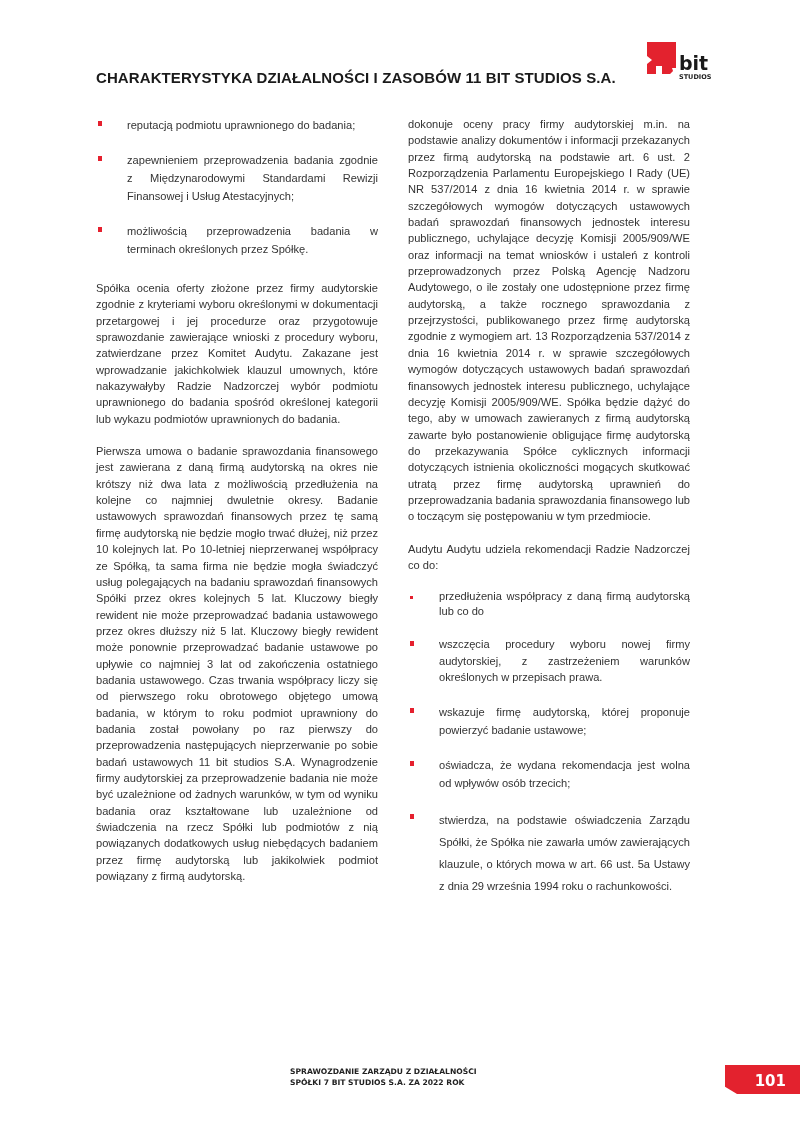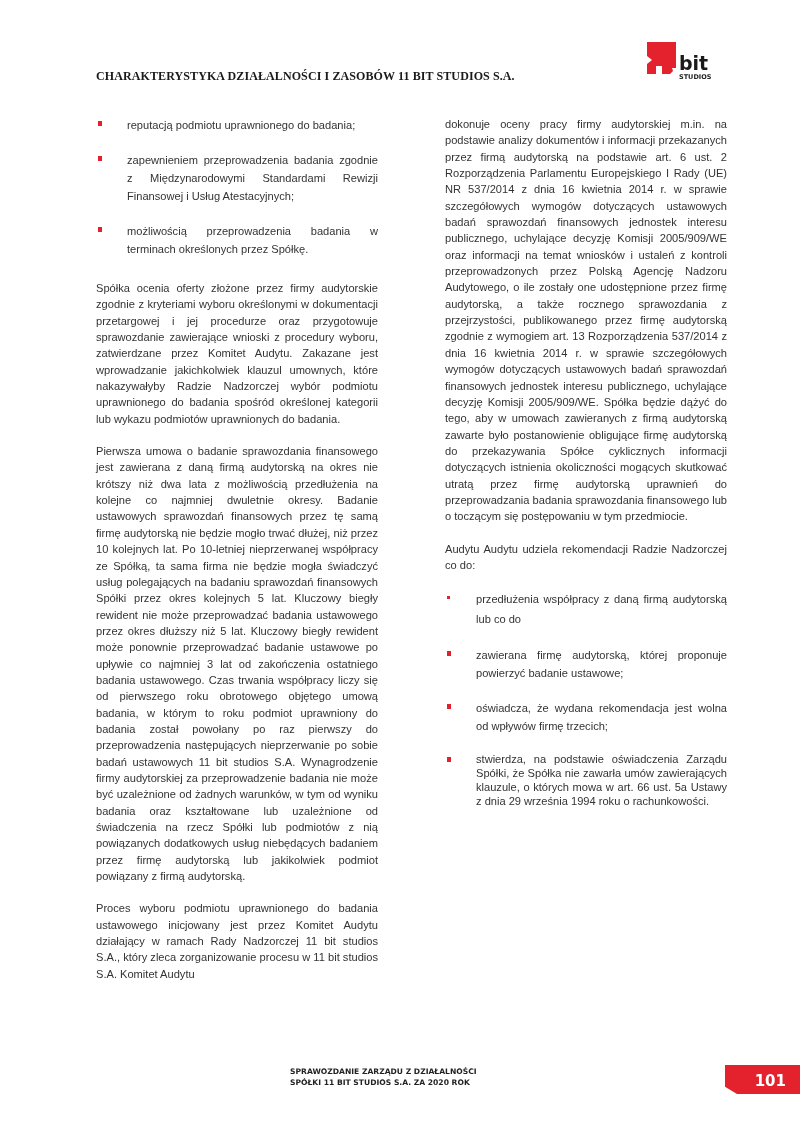--- a/index.html
+++ b/index.html
@@ -2,26 +2,26 @@
 <html><head>
 <meta charset="utf-8">
 <style>
   html, body { margin:0; padding:0; }
   body {
     width:800px; height:1131px; background:#ffffff; position:relative; overflow:hidden;
     font-family:"Liberation Sans", sans-serif; color:#333333;
   }
   .logo { position:absolute; left:646px; top:40px; width:80px; height:40px; }
   .header-title {
-    position:absolute; left:96px; top:69px; font-size:12px; font-weight:bold;
-    color:#1a1a1a; letter-spacing:0.1px; font-family:Liberation Serif, serif;
+    position:absolute; left:96px; top:69px; font-size:15px; font-weight:bold;
+    color:#1a1a1a; letter-spacing:0.1px; font-family:Liberation Sans, sans-serif;
   }
   .col { position:absolute; top:116px; width:282px; font-size:11.1px; line-height:16.35px; }
   .col.left { left:96px; }
-  .col.right { left:445px; }
+  .col.right { left:408px; }
   .p { text-align:justify; margin:0 0 16px 0; }
   .bullets { list-style:none; margin:0; padding:0; }
   .bullets li { position:relative; padding-left:31px; text-align:justify; margin-bottom:17px; line-height:18px; }
   .bullets li .dot {
     position:absolute; left:2px; top:5px; width:4px; height:5px; background:#e5202e;
   }
   .bullets li .dot.small { width:3px; height:3px; top:7px; }
   .footer-text {
     position:absolute; left:290px; top:1067px; width:240px; text-align:left;
     font-size:7.6px; font-weight:bold; color:#222; line-height:10.5px;
@@ -50,35 +50,35 @@
 <div class="header-title">CHARAKTERYSTYKA DZIAŁALNOŚCI I ZASOBÓW 11 BIT STUDIOS S.A.</div>
 
 <div class="col left">
   <ul class="bullets" style="margin-bottom:22px;">
     <li><span class="dot"></span><span>reputacją podmiotu uprawnionego do badania;</span></li>
     <li><span class="dot"></span><span>zapewnieniem przeprowadzenia badania zgodnie z Międzynarodowymi Standardami Rewizji Finansowej i Usług Atestacyjnych;</span></li>
     <li style="margin-bottom:16px;"><span class="dot"></span><span>możliwością przeprowadzenia badania w terminach określonych przez Spółkę.</span></li>
   </ul>
   <p class="p" style="margin-top:22px;">Spółka ocenia oferty złożone przez firmy audytorskie zgodnie z kryteriami wyboru określonymi w dokumentacji przetargowej i jej procedurze oraz przygotowuje sprawozdanie zawierające wnioski z procedury wyboru, zatwierdzane przez Komitet Audytu. Zakazane jest wprowadzanie jakichkolwiek klauzul umownych, które nakazywałyby Radzie Nadzorczej wybór podmiotu uprawnionego do badania spośród określonej kategorii lub wykazu podmiotów uprawnionych do badania.</p>
   <p class="p">Pierwsza umowa o badanie sprawozdania finansowego jest zawierana z daną firmą audytorską na okres nie krótszy niż dwa lata z możliwością przedłużenia na kolejne co najmniej dwuletnie okresy. Badanie ustawowych sprawozdań finansowych przez tę samą firmę audytorską nie będzie mogło trwać dłużej, niż przez 10 kolejnych lat. Po 10-letniej nieprzerwanej współpracy ze Spółką, ta sama firma nie będzie mogła świadczyć usług polegających na badaniu sprawozdań finansowych Spółki przez okres kolejnych 5 lat. Kluczowy biegły rewident nie może przeprowadzać badania ustawowego przez okres dłuższy niż 5 lat. Kluczowy biegły rewident może ponownie przeprowadzać badanie ustawowe po upływie co najmniej 3 lat od zakończenia ostatniego badania ustawowego. Czas trwania współpracy liczy się od pierwszego roku obrotowego objętego umową badania, w którym to roku podmiot uprawniony do badania został powołany po raz pierwszy do przeprowadzenia następujących nieprzerwanie po sobie badań ustawowych 11 bit studios S.A. Wynagrodzenie firmy audytorskiej za przeprowadzenie badania nie może być uzależnione od żadnych warunków, w tym od wyniku badania oraz kształtowane lub uzależnione od świadczenia na rzecz Spółki lub podmiotów z nią powiązanych dodatkowych usług niebędących badaniem przez firmę audytorską lub jakikolwiek podmiot powiązany z firmą audytorską.</p>
-  <p class="p">Proces wyboru podmiotu uprawnionego do badania ustawowego inicjowany jest przez Komitet Audytu działający w ramach Rady Nadzorczej 11 bit studios S.A., który zleca zorganizowanie procesu w 11 bit studios S.A. Komitet Audytu</p>
 </div>
 
 <div class="col right">
   <p class="p">dokonuje oceny pracy firmy audytorskiej m.in. na podstawie analizy dokumentów i informacji przekazanych przez firmą audytorską na podstawie art. 6 ust. 2 Rozporządzenia Parlamentu Europejskiego I Rady (UE) NR 537/2014 z dnia 16 kwietnia 2014 r. w sprawie szczegółowych wymogów dotyczących ustawowych badań sprawozdań finansowych jednostek interesu publicznego, uchylające decyzję Komisji 2005/909/WE oraz informacji na temat wniosków i ustaleń z kontroli przeprowadzonych przez Polską Agencję Nadzoru Audytowego, o ile zostały one udostępnione przez firmę audytorską, a także rocznego sprawozdania z przejrzystości, publikowanego przez firmę audytorską zgodnie z wymogiem art. 13 Rozporządzenia 537/2014 z dnia 16 kwietnia 2014 r. w sprawie szczegółowych wymogów dotyczących ustawowych badań sprawozdań finansowych jednostek interesu publicznego, uchylające decyzję Komisji 2005/909/WE. Spółka będzie dążyć do tego, aby w umowach zawieranych z firmą audytorską zawarte było postanowienie obligujące firmę audytorską do przekazywania Spółce cyklicznych informacji dotyczących istnienia okoliczności mogących skutkować utratą przez firmę audytorską uprawnień do przeprowadzania badania sprawozdania finansowego lub o toczącym się postępowaniu w tym przedmiocie.</p>
   <p class="p">Audytu Audytu udziela rekomendacji Radzie Nadzorczej co do:</p>
   <ul class="bullets" style="margin-bottom:14px;">
-    <li style="line-height:20px;"><span class="dot small"></span><span>przedłużenia współpracy z daną firmą audytorską lub co do</span></li>
+    <li style="line-height:15px;"><span class="dot small"></span><span>przedłużenia współpracy z daną firmą audytorską lub co do</span></li>
+    <li style="line-height:16.5px;"><span class="dot"></span><span>wszczęcia procedury wyboru nowej firmy audytorskiej, z zastrzeżeniem warunków określonych w przepisach prawa.</span></li>
   </ul>
   <ul class="bullets">
-    <li><span class="dot"></span><span>zawierana firmę audytorską, której proponuje powierzyć badanie ustawowe;</span></li>
-    <li><span class="dot"></span><span>oświadcza, że wydana rekomendacja jest wolna od wpływów firmę trzecich;</span></li>
-    <li style="line-height:14px;"><span class="dot"></span><span>stwierdza, na podstawie oświadczenia Zarządu Spółki, że Spółka nie zawarła umów zawierających klauzule, o których mowa w art. 66 ust. 5a Ustawy z dnia 29 września 1994 roku o rachunkowości.</span></li>
+    <li><span class="dot"></span><span>wskazuje firmę audytorską, której proponuje powierzyć badanie ustawowe;</span></li>
+    <li><span class="dot"></span><span>oświadcza, że wydana rekomendacja jest wolna od wpływów osób trzecich;</span></li>
+    <li style="line-height:22px;"><span class="dot"></span><span>stwierdza, na podstawie oświadczenia Zarządu Spółki, że Spółka nie zawarła umów zawierających klauzule, o których mowa w art. 66 ust. 5a Ustawy z dnia 29 września 1994 roku o rachunkowości.</span></li>
   </ul>
 </div>
 
 <div class="footer-text">
   <div>SPRAWOZDANIE ZARZĄDU Z DZIAŁALNOŚCI</div>
-  <div>SPÓŁKI 11 BIT STUDIOS S.A. ZA 2020 ROK</div>
+  <div>SPÓŁKI 7 BIT STUDIOS S.A. ZA 2022 ROK</div>
 </div>
 <div class="page-badge">
   <span class="page-num">101</span>
 </div>
 
 </body></html>

